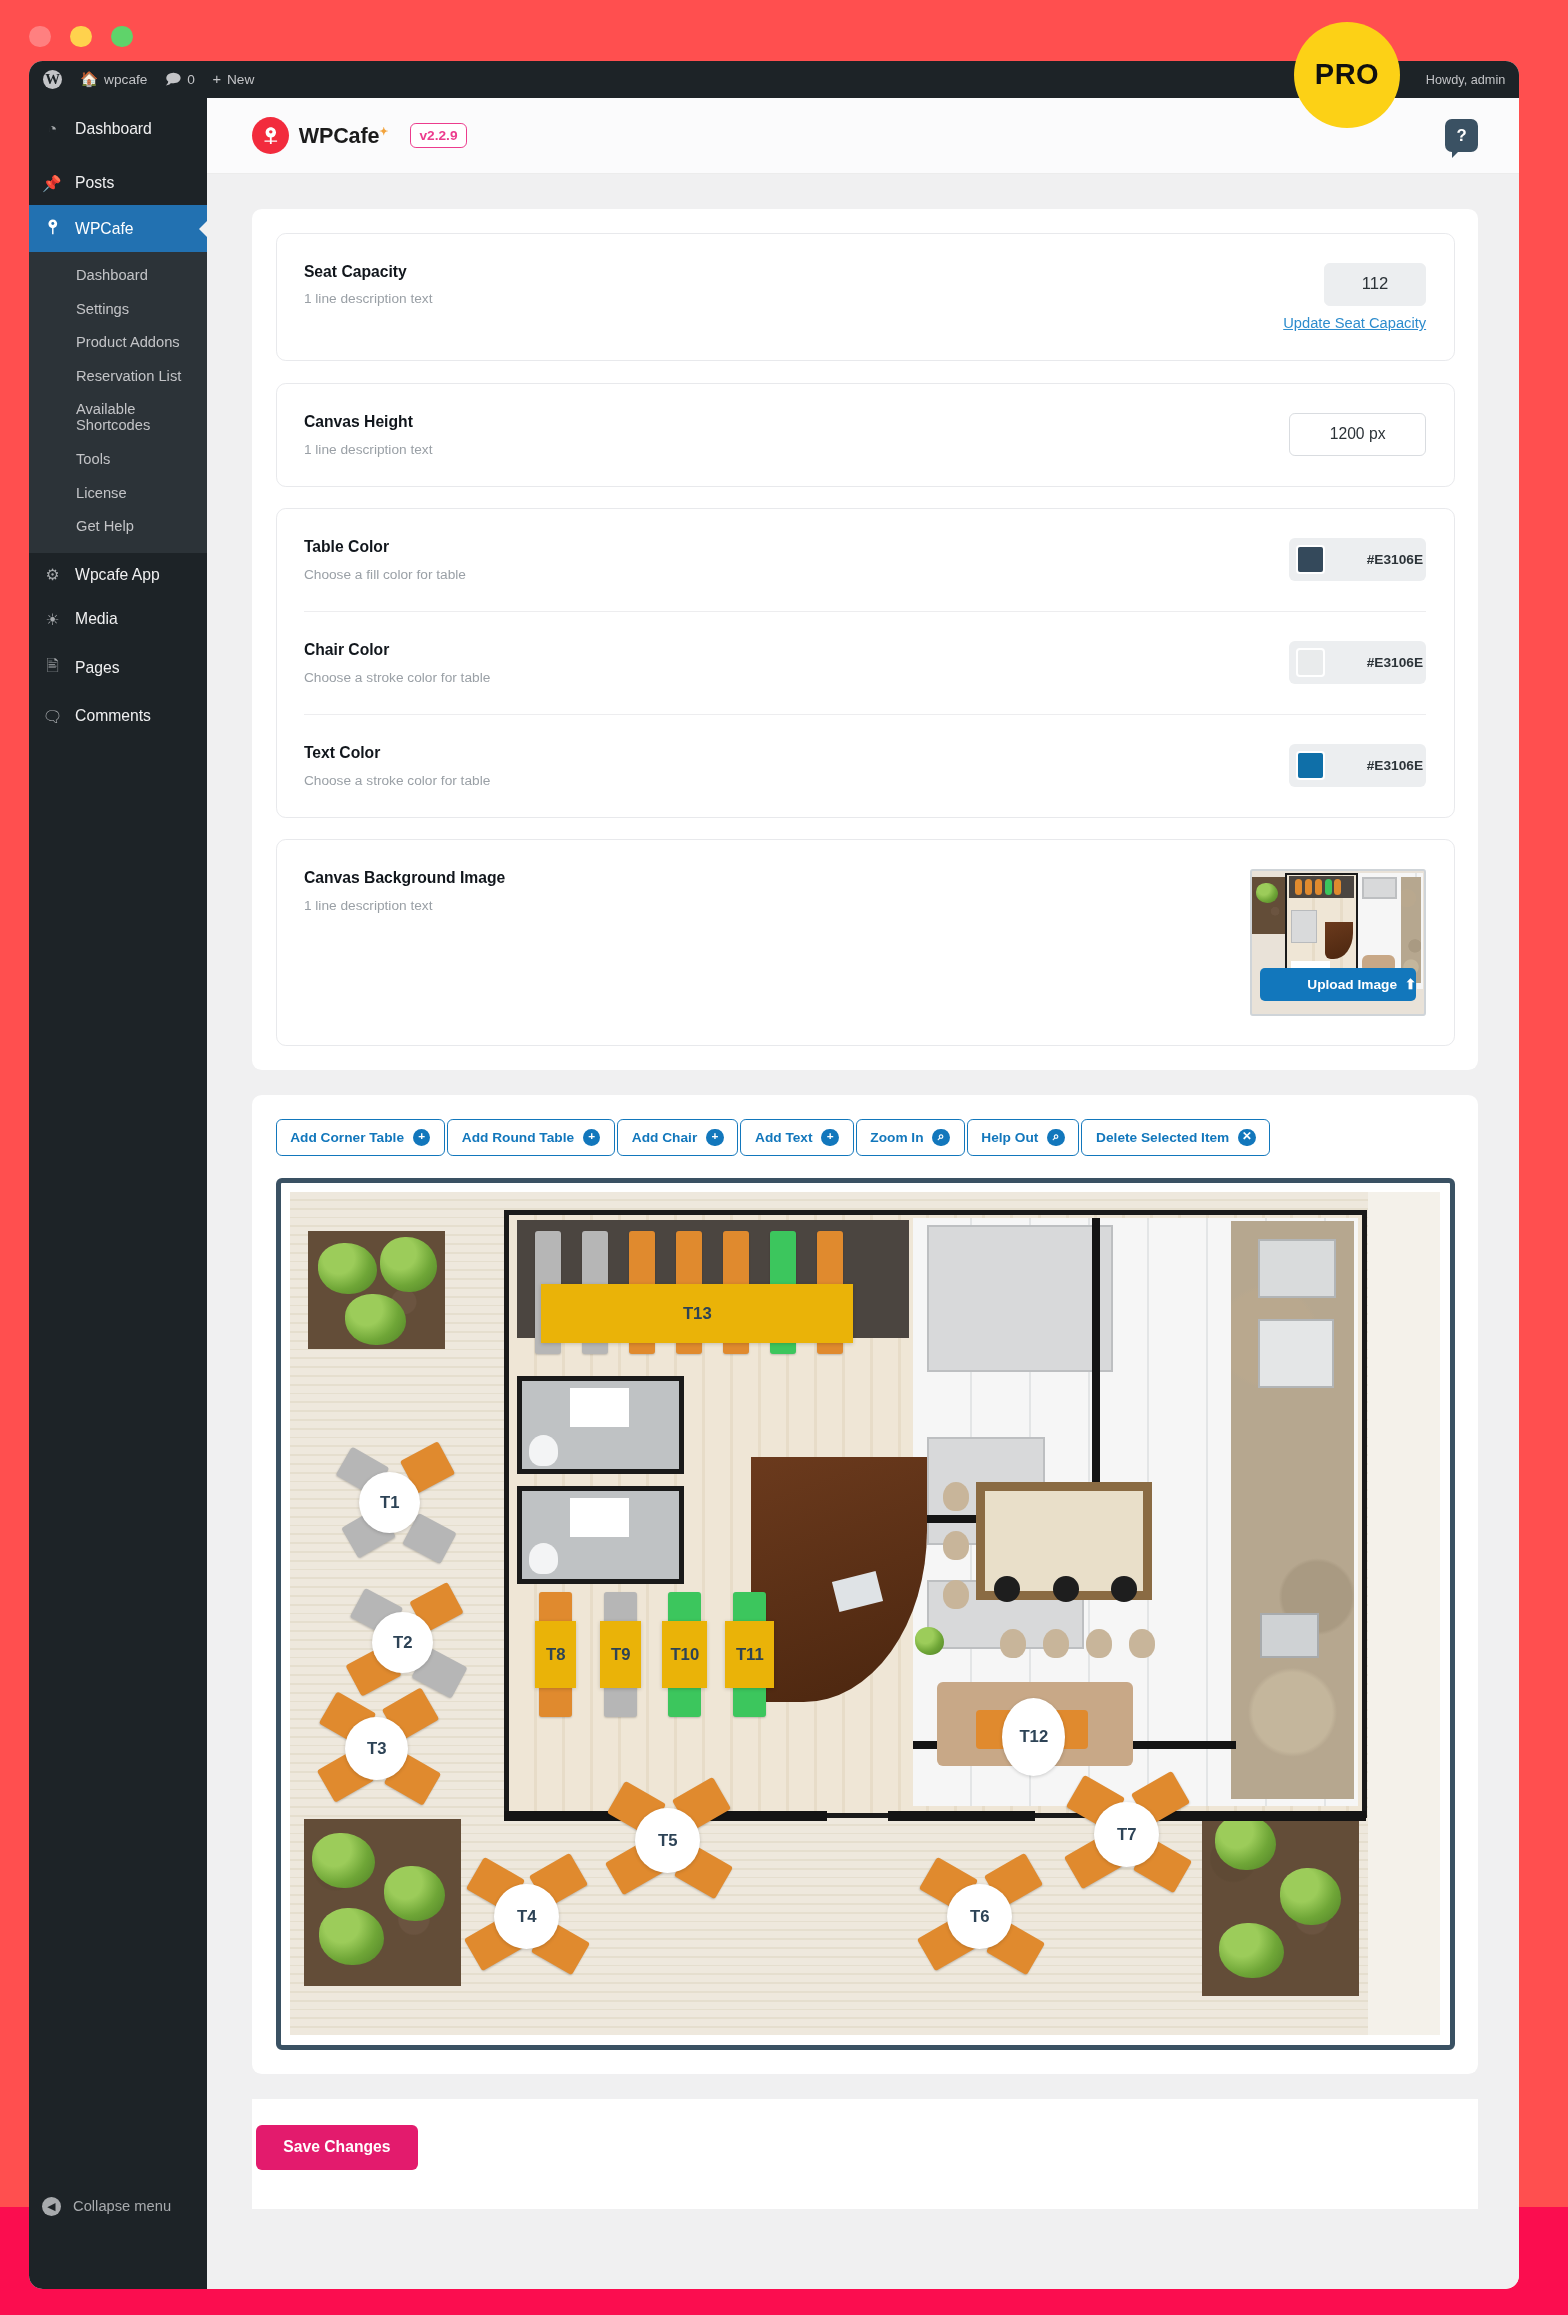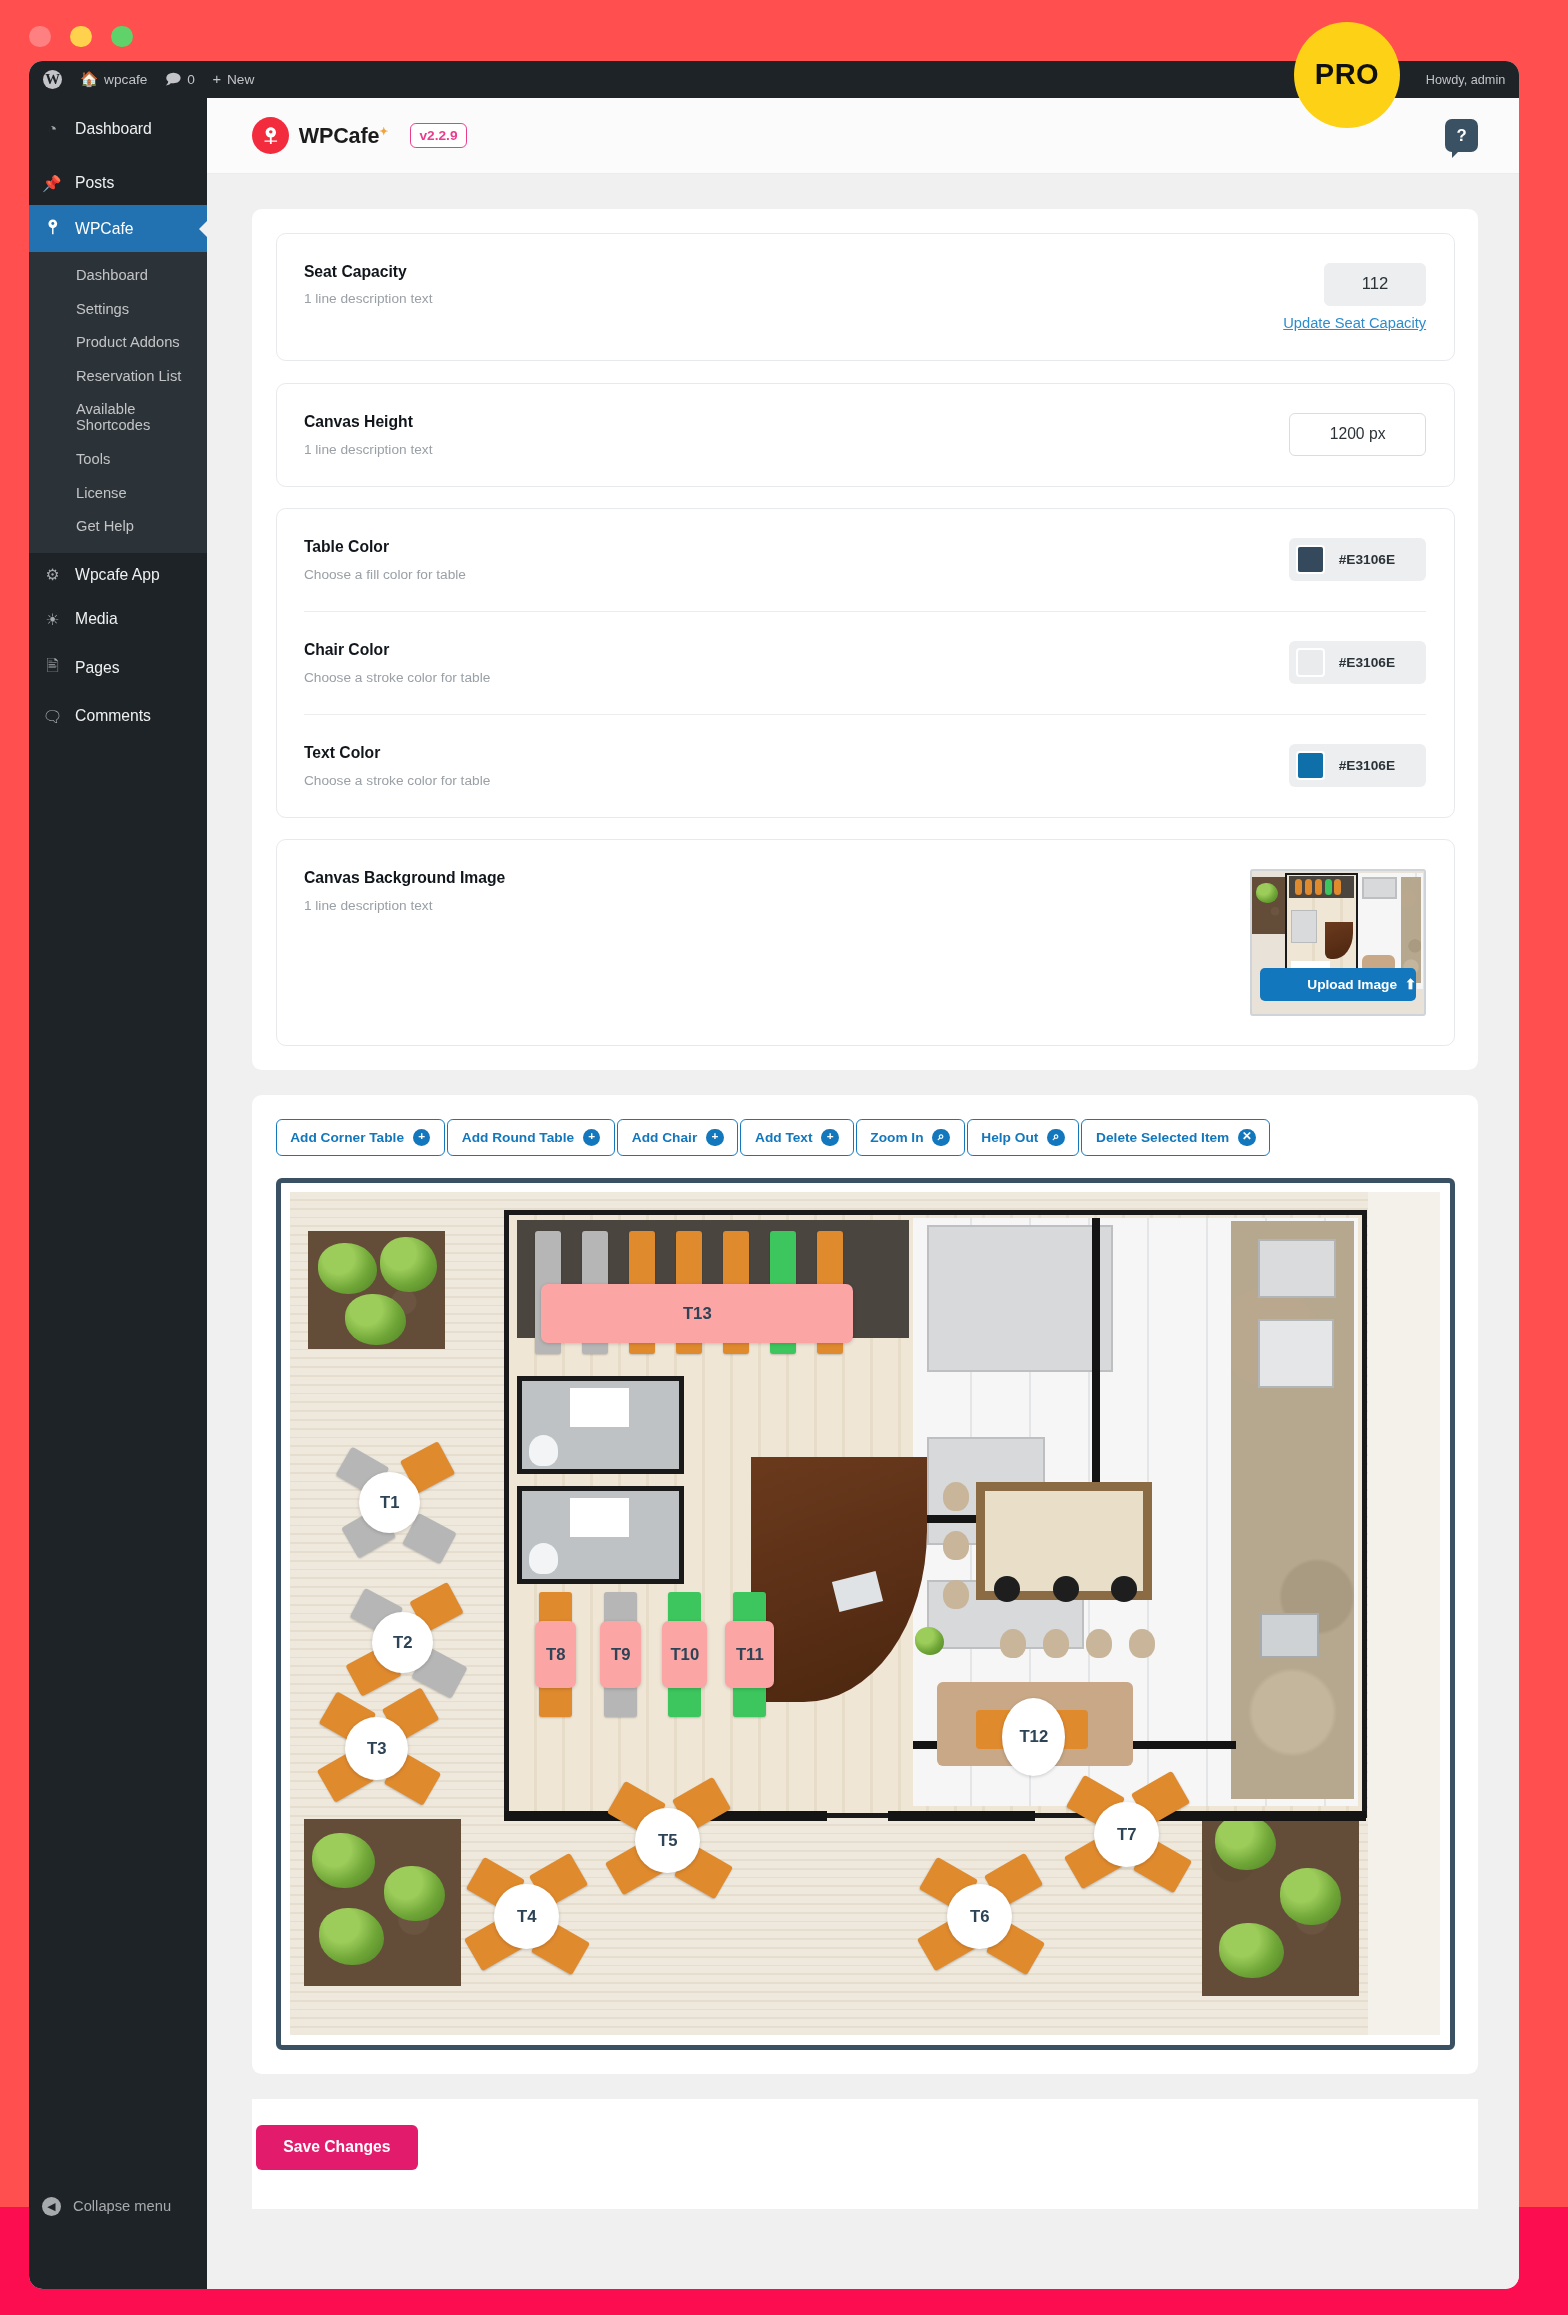--- a/index.html
+++ b/index.html
@@ -161,21 +161,21 @@
     font-size: 15.7px; color: #2c3338;
   }
   .link-update { font-size: 14.7px; color: #2d8ccd; text-decoration: underline; }
 
   .color-control {
     display: flex; align-items: center; gap: 13.7px;
     background: #eceef0; border-radius: 5.9px; padding: 6.9px 15.7px 6.9px 6.9px;
     height: 43px; width: 137px;
   }
   .swatch { width: 29px; height: 29px; border-radius: 3.9px; border: 2px solid #fff; flex: none; }
-  .color-hex { font-size: 13.7px; color: #2c3338; font-weight: bold; }
+  .color-hex { font-size: 13.7px; color: #2c3338; font-weight: bold; margin-left: 28px; }
 
   
   .bg-preview {
     width: 176px; height: 147px; border: 2.9px solid #cfd4d8;
     border-radius: 2.9px; position: relative; overflow: hidden;
     background: #e9e2d8;
   }
   .bg-preview .mini-plan { position: absolute; inset: 0; }
   .upload-btn {
     position: absolute; left: 7.8px; right: 7.8px; bottom: 13.7px;
@@ -244,21 +244,21 @@
   .fp-bar { background: linear-gradient(160deg,#6b3a1d,#4b260f); border-radius: 0 0 70% 5.9px; }
   .fp-sofa { background: #c8a887; border-radius: 5.9px; }
   .fp-chair-o { background: #e08a2e; border-radius: 3.9px; }
   .fp-chair-g { background: #3cc65d; border-radius: 3.9px; }
   .fp-chair-round { width: 25.5px; height: 25.5px; border-radius: 50%; background: #1e1e1e; }
   .fp-chair-tan { width: 25.5px; height: 29px; border-radius: 50% 50% 45% 45%; background: #c8b59a; }
   .fp-wall { background: #141414; }
 
   
   .tbl-rect {
-    position: absolute; background: #fca5a5; border-radius: 7px;
+    position: absolute; background: #eab308; border-radius: 0;
     display: flex; align-items: center; justify-content: center;
     color: #2d4356; font-weight: bold; font-size: 16.7px;
     box-shadow: 0 1px 3.9px rgba(0,0,0,.18);
   }
   .tbl-round {
     position: absolute; background: #fff; border-radius: 50%;
     display: flex; align-items: center; justify-content: center;
     color: #2d4356; font-weight: bold; font-size: 16.7px;
     box-shadow: 0 1px 3.9px rgba(0,0,0,.18);
   }

